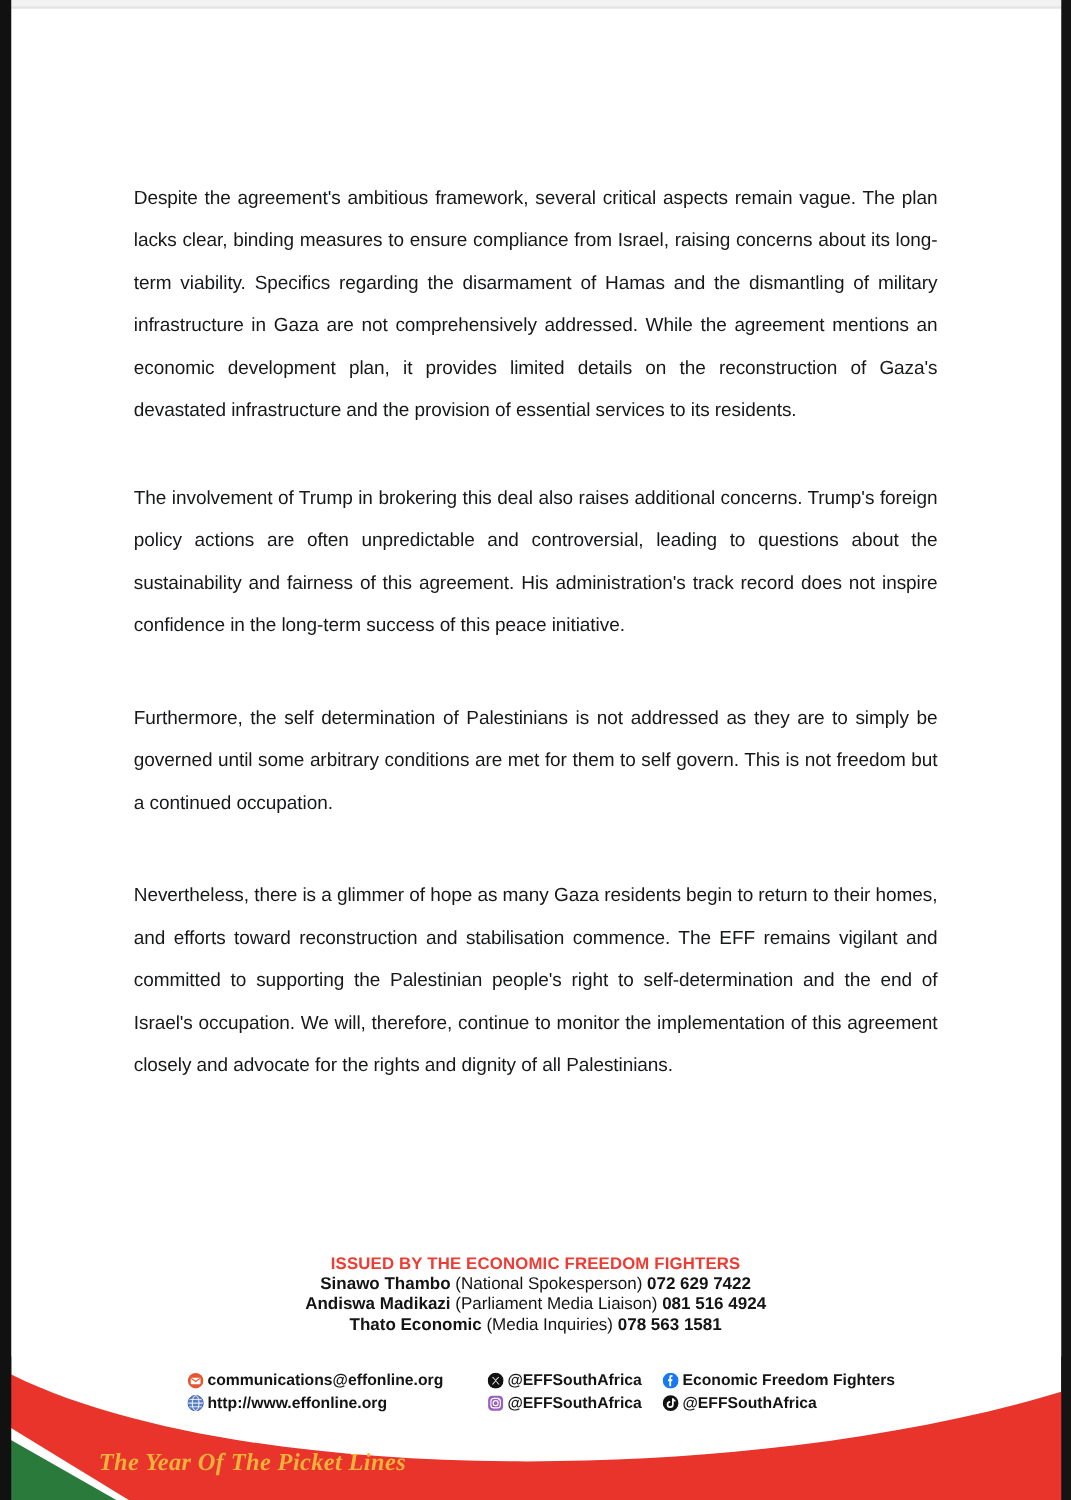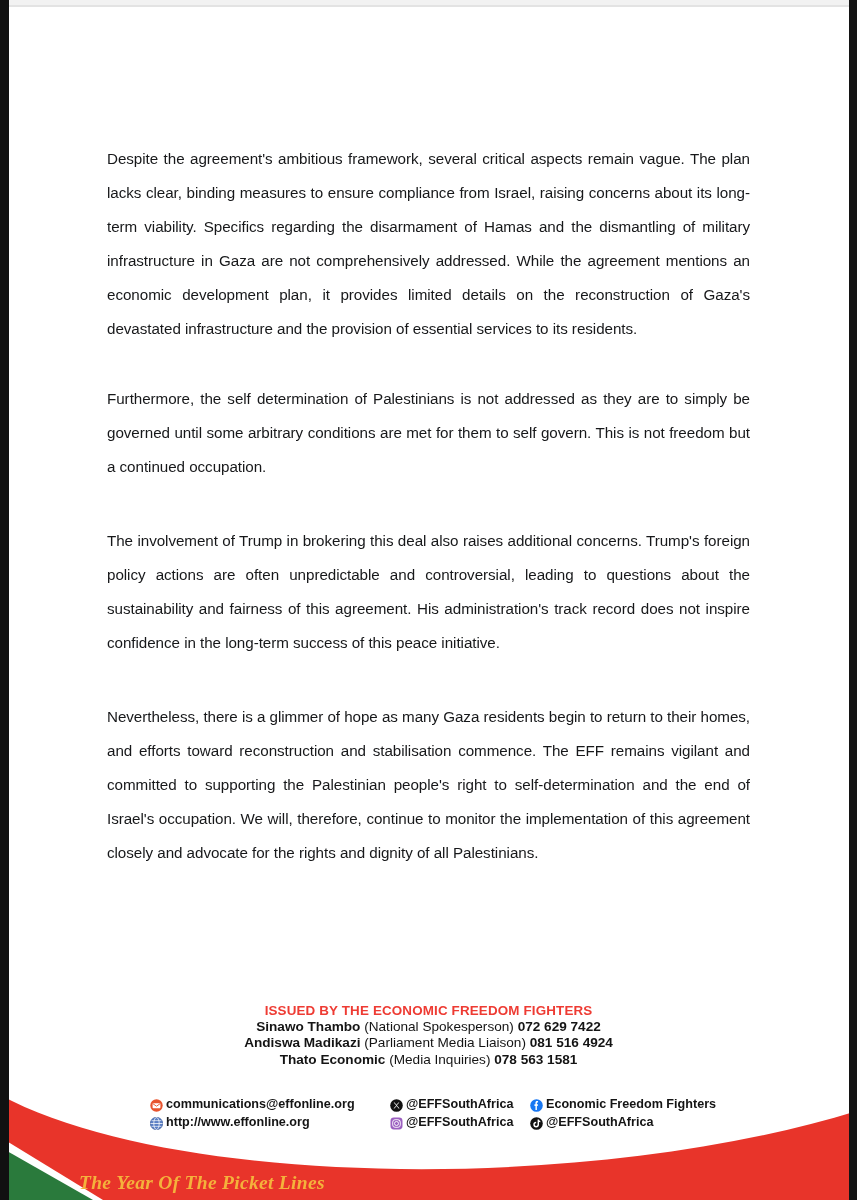--- a/index.html
+++ b/index.html
@@ -151,21 +151,21 @@
     bottom: 0;
     width: 857px;
     height: 115px;
     overflow: hidden;
     z-index: 4;
   }
   .banner svg { display: block; }
   .tagline {
     position: absolute;
     left: 79px;
-    bottom: 6px;
+    bottom: 18px;
     font-family: "Liberation Serif", serif;
     font-style: italic;
     font-weight: bold;
     font-size: 19.5px;
     color: #f4b23c;
     letter-spacing: 0.3px;
     z-index: 7;
     white-space: nowrap;
   }
 </style>
@@ -174,22 +174,22 @@
 
 <div class="page">
 
   <div class="edge-top"></div>
   <div class="edge-top-line"></div>
   <div class="edge-left"></div>
   <div class="edge-right"></div>
 
   <div class="body-copy">
     <p class="para p1">Despite the agreement's ambitious framework, several critical aspects remain vague. The plan lacks clear, binding measures to ensure compliance from Israel, raising concerns about its long-term viability. Specifics regarding the disarmament of Hamas and the dismantling of military infrastructure in Gaza are not comprehensively addressed. While the agreement mentions an economic development plan, it provides limited details on the reconstruction of Gaza's devastated infrastructure and the provision of essential services to its residents.</p>
+    <p class="para p3">The involvement of Trump in brokering this deal also raises additional concerns. Trump's foreign policy actions are often unpredictable and controversial, leading to questions about the sustainability and fairness of this agreement. His administration's track record does not inspire confidence in the long-term success of this peace initiative.</p>
     <p class="para p2">Furthermore, the self determination of Palestinians is not addressed as they are to simply be governed until some arbitrary conditions are met for them to self govern. This is not freedom but a continued occupation.</p>
-    <p class="para p3">The involvement of Trump in brokering this deal also raises additional concerns. Trump's foreign policy actions are often unpredictable and controversial, leading to questions about the sustainability and fairness of this agreement. His administration's track record does not inspire confidence in the long-term success of this peace initiative.</p>
     <p class="para p4">Nevertheless, there is a glimmer of hope as many Gaza residents begin to return to their homes, and efforts toward reconstruction and stabilisation commence. The EFF remains vigilant and committed to supporting the Palestinian people's right to self-determination and the end of Israel's occupation. We will, therefore, continue to monitor the implementation of this agreement closely and advocate for the rights and dignity of all Palestinians.</p>
   </div>
 
   <div class="issued-block">
     <p class="issued-heading">ISSUED BY THE ECONOMIC FREEDOM FIGHTERS</p>
 
     <p class="contact-line"><span>Sinawo Thambo</span> <span class="role">(National Spokesperson)</span> <span>072 629 7422</span></p>
 
 
     <p class="contact-line"><span>Andiswa Madikazi</span> <span class="role">(Parliament Media Liaison)</span> <span>081 516 4924</span></p>

